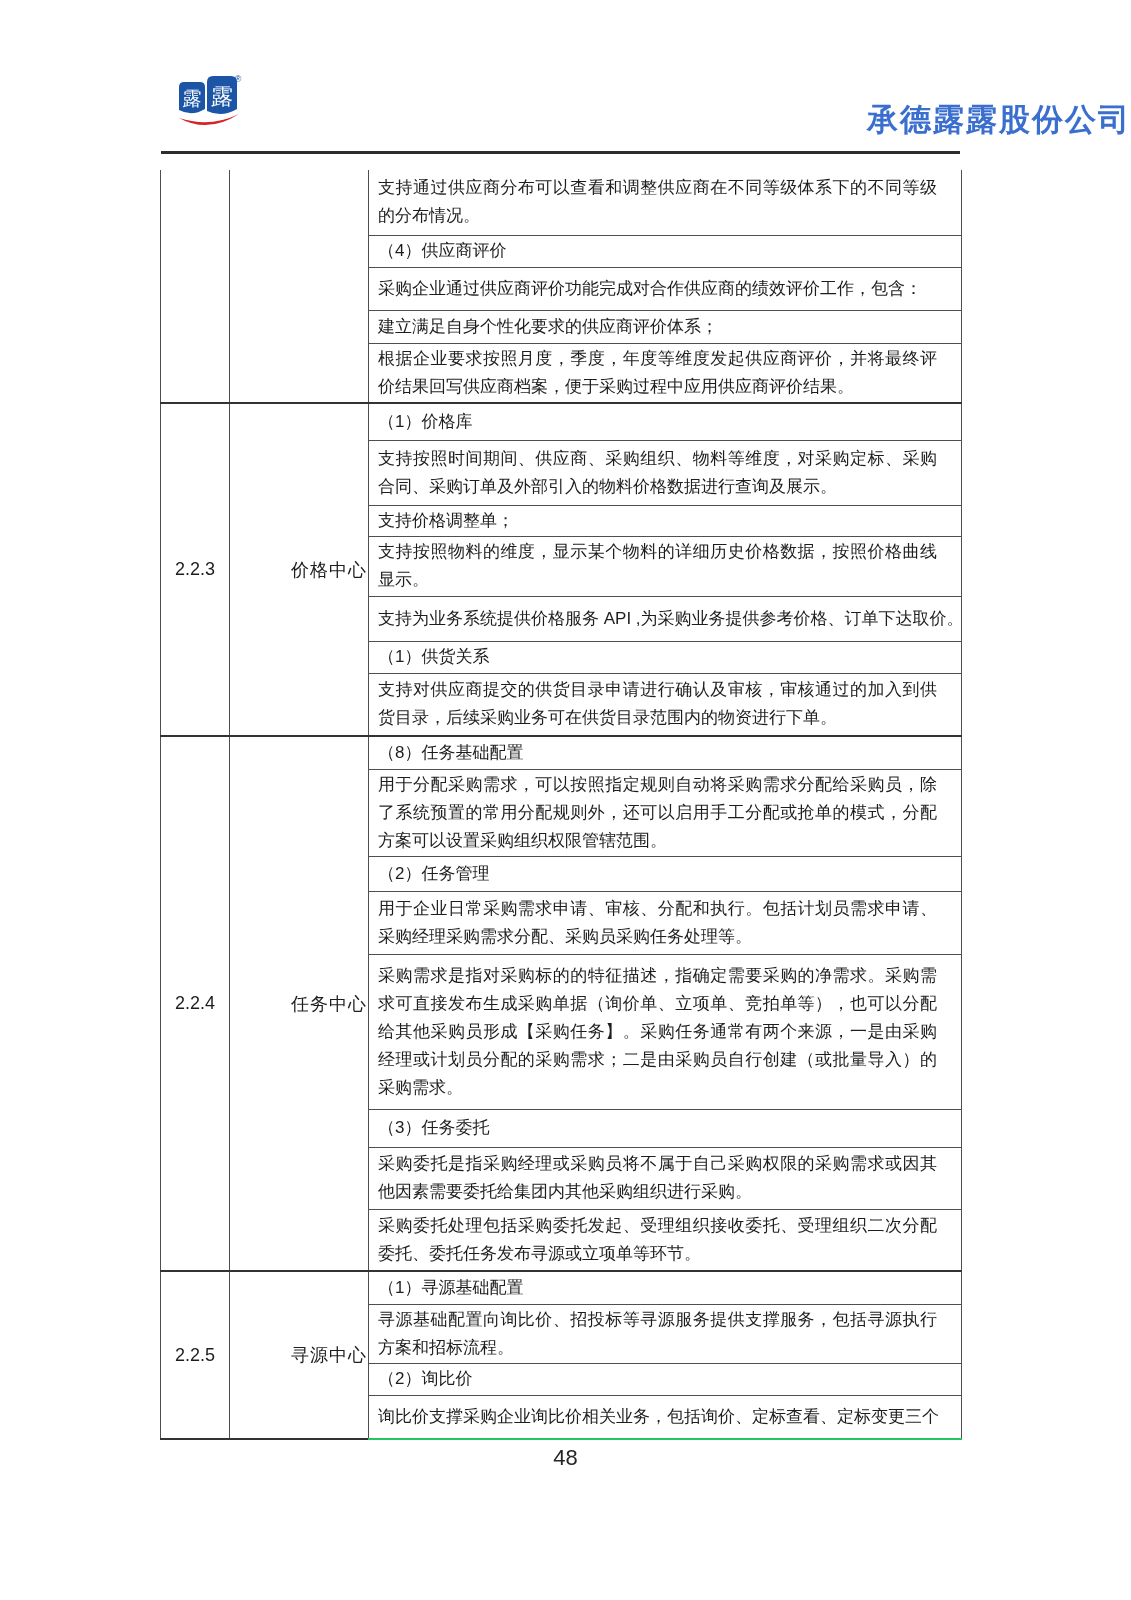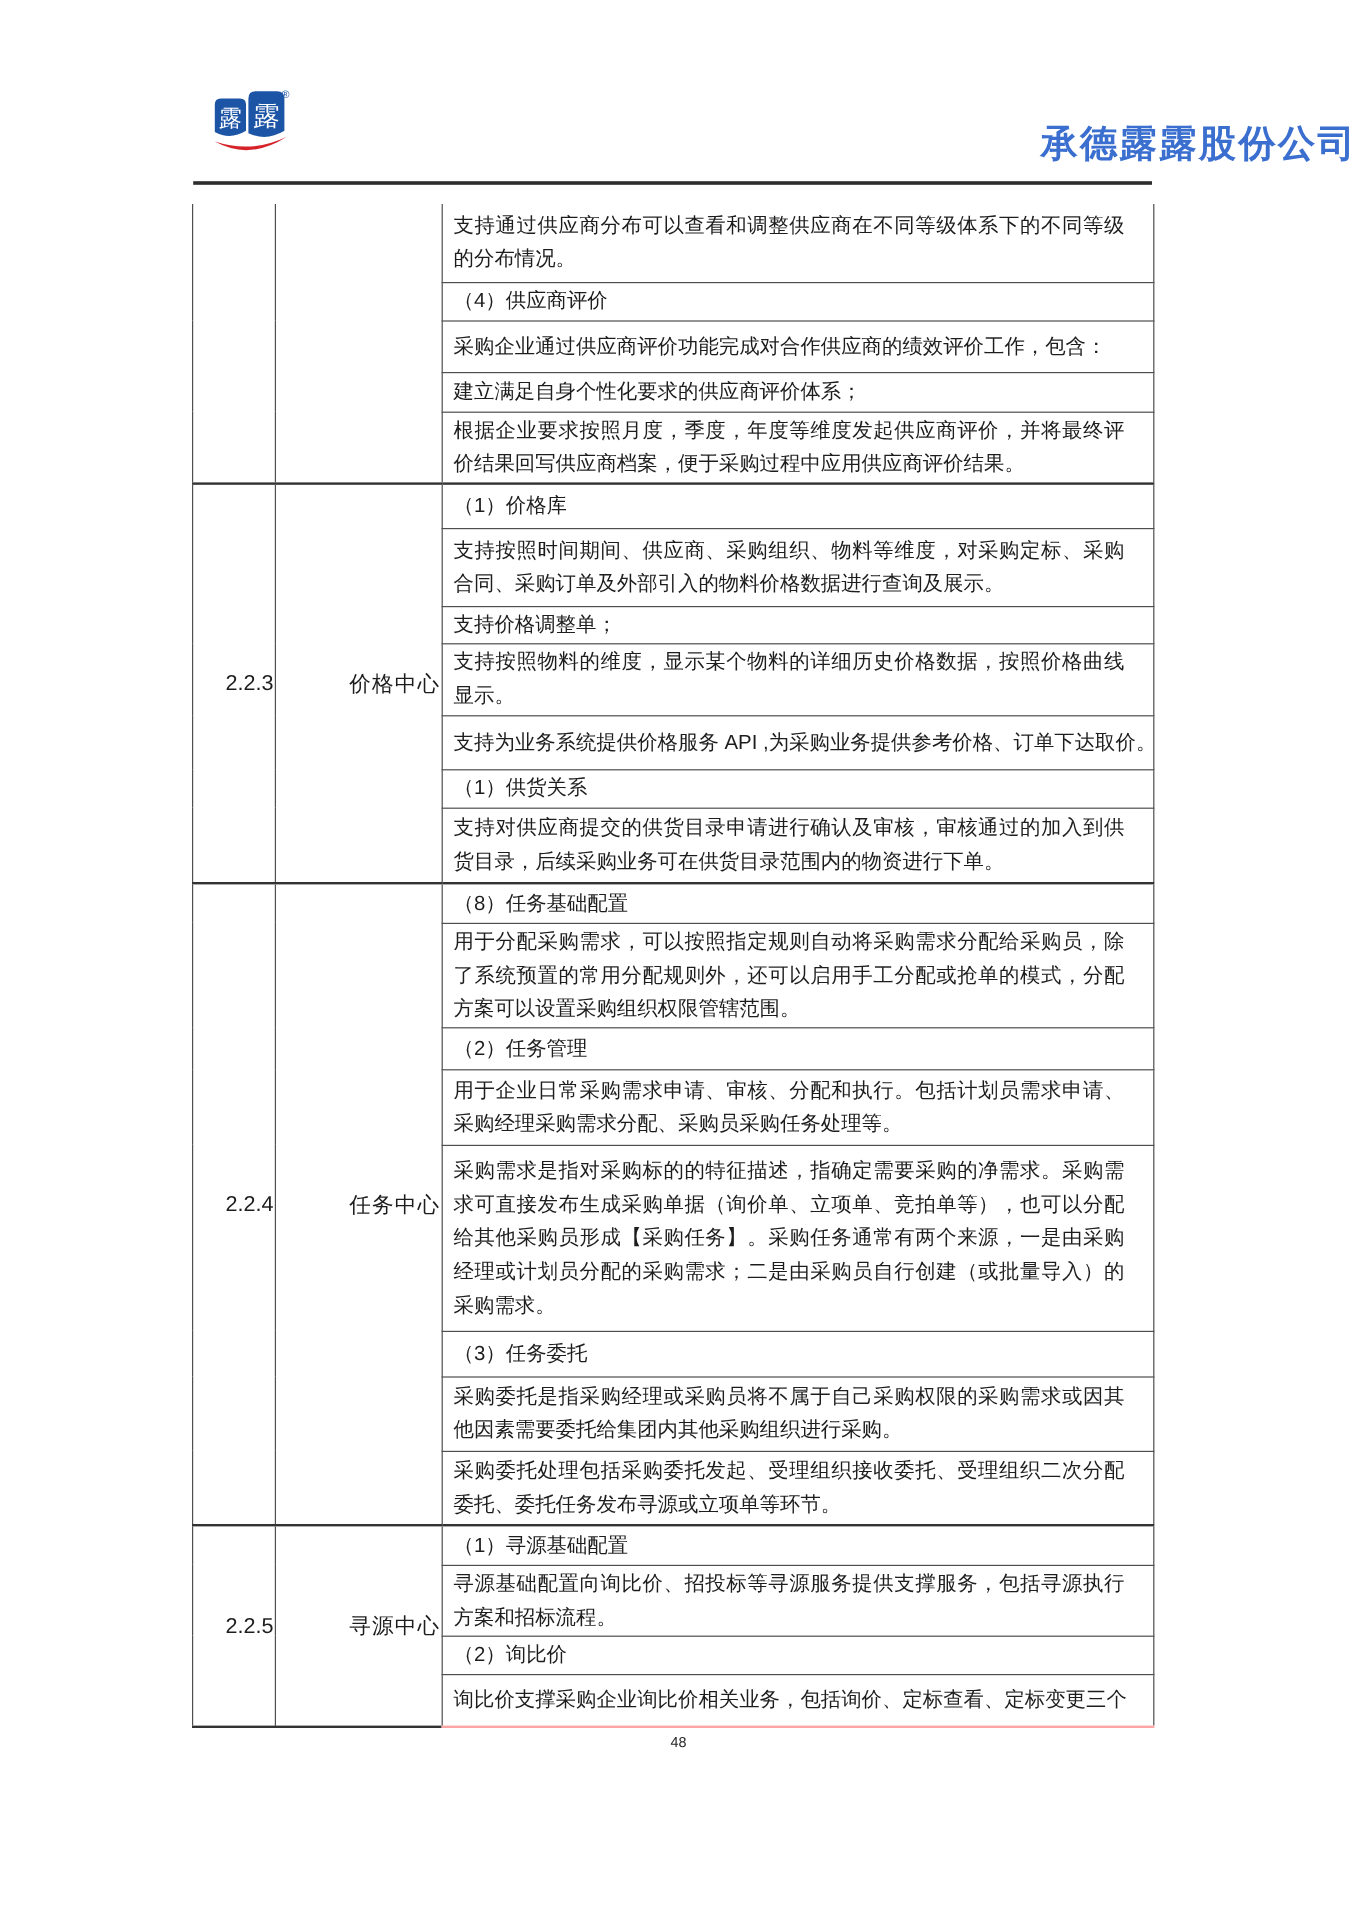--- a/index.html
+++ b/index.html
@@ -21,33 +21,33 @@
   
   table.spec{
     position:absolute;left:160px;top:170px;width:801px;
     border-collapse:collapse;table-layout:fixed;
     border-bottom:2px solid #333333;
   }
   table.spec td{
     border:1px solid #4f4f4f;vertical-align:middle;color:#1d1d1d;
     overflow:hidden;
   }
-  td.num{ text-align:right;font-size:18px;color:#222;}
+  td.num{ text-align:center;font-size:18px;color:#222;}
   td.name{text-align:right;font-size:18px;color:#222;letter-spacing:1px;}
   td.cell{font-size:17px;line-height:28px;padding:1px 24px 1px 9px;}
   td.para{text-align:justify;}
   td.one{white-space:nowrap;}
   tr.secline > td{border-top:2px solid #333333;}
   tr.first  > td{border-top:none;}
-  tr.last   > td{border-bottom:2px solid #fca5a5;text-align:right;}
+  tr.last   > td{border-bottom:2px solid #22c55e;text-align:right;}
 
   
   .page-num{
     position:absolute;left:0;top:1445px;width:1131px;text-align:center;
-    font-size:12px;color:#262626;
+    font-size:22px;color:#262626;
   }
 </style>
 </head>
 <body>
 
 <div class="page">
 
   <svg class="logo" width="66" height="66" viewBox="0 0 66 66" aria-hidden="true">
     <path d="M3,13 q0,-5 5,-5 h16 q5,0 5,5 v22 q-13,8 -26,1 z" fill="#1d55a6"></path>
     <path d="M31,8 q0,-6 6,-6 h18 q6,0 6,6 v27 q-15,9 -30,2 z" fill="#1d55a6"></path>

